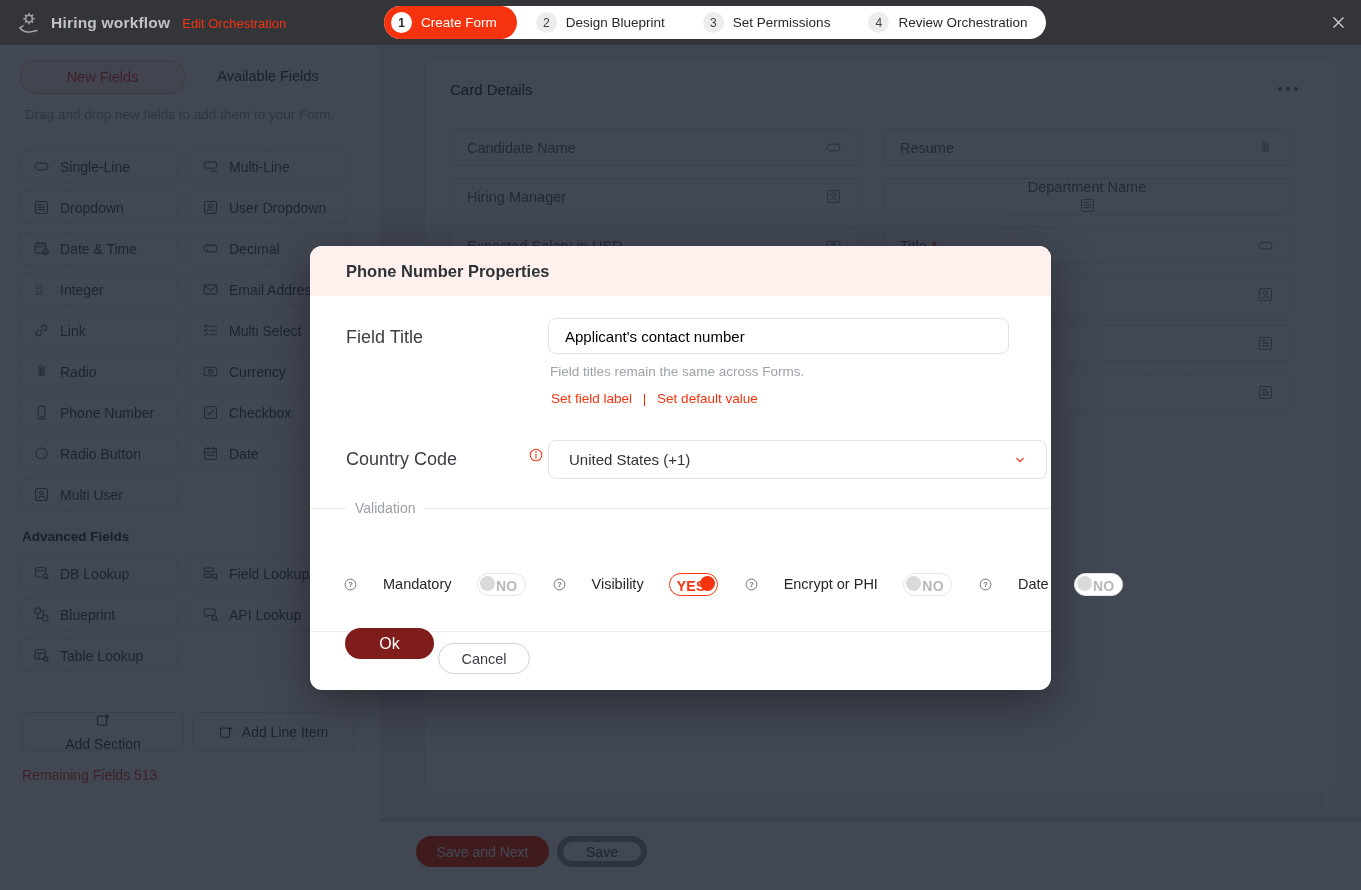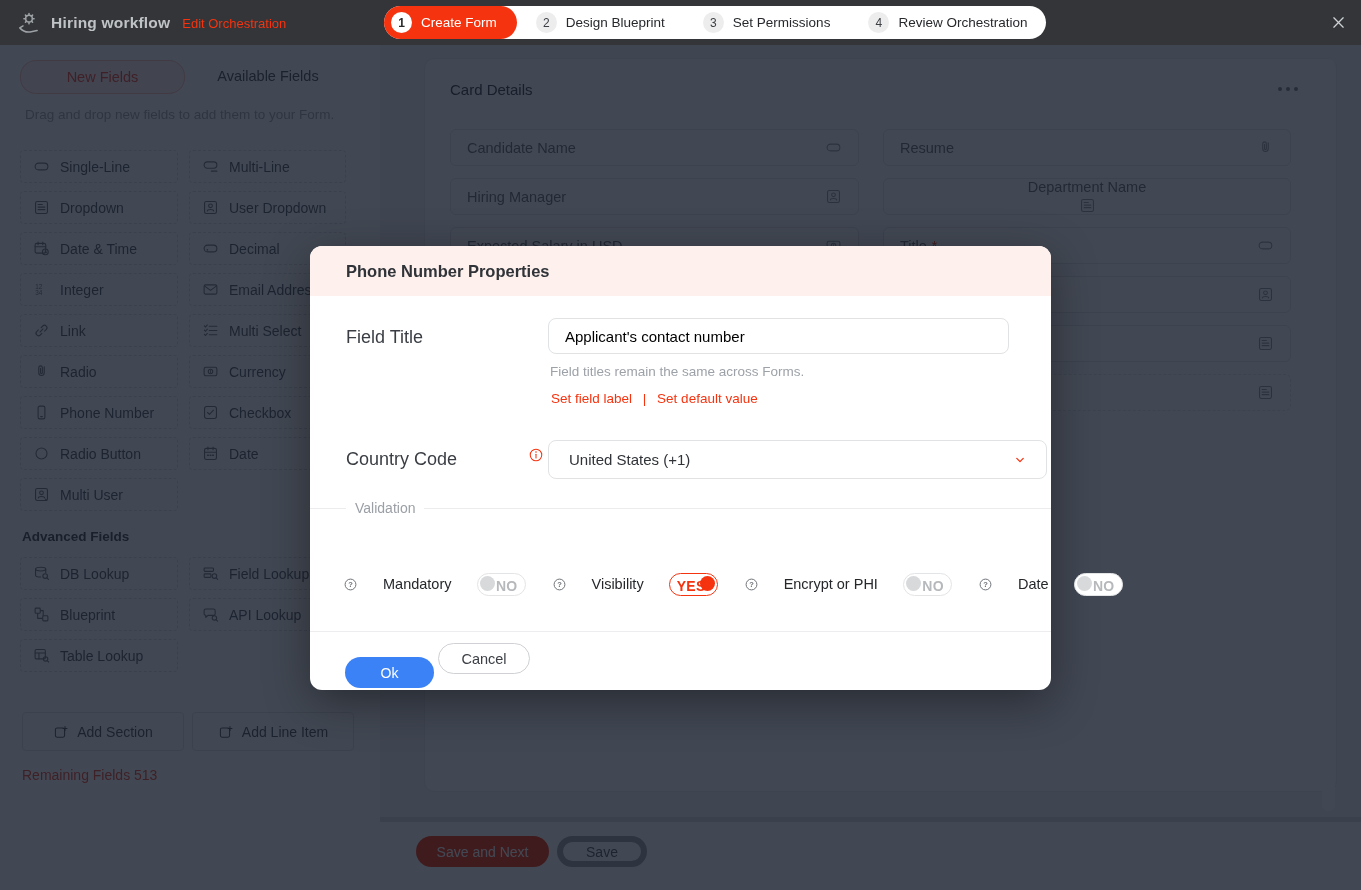--- a/index.html
+++ b/index.html
@@ -109,21 +109,21 @@
   .tglgrp .tlab{font-size:14.5px;color:#25272b;white-space:nowrap;}
   .tgl{position:relative;width:47px;height:21px;border:1px solid #e3e4e6;border-radius:12px;
        background:#fff;cursor:pointer;}
   .tgl .knob{position:absolute;left:2px;top:2px;width:15px;height:15px;border-radius:50%;background:#d7d9db;}
   .tgl .st{position:absolute;right:7px;top:4px;font-size:14px;font-weight:700;color:#b6b9bc;
            letter-spacing:.3px;}
   .tgl.on{border-color:#f5330f;}
   .tgl.on .knob{left:auto;right:2px;background:#f5330f;}
   .tgl.on .st{right:auto;left:7px;color:#f5330f;}
   #m-footline{position:absolute;left:0;top:385px;width:741px;border-top:1px solid #ededef;}
-  #m-ok{position:absolute;left:35px;top:411px;width:89px;background:#3b82f6;color:#fff;font-size:14px;}
+  #m-ok{position:absolute;left:35px;top:382px;width:89px;background:#7f1d1d;color:#fff;font-size:16px;}
   #m-cancel{position:absolute;left:128px;top:397px;width:92px;background:#fff;color:#3c4046;
             border:1px solid #cfd1d4;font-size:14.5px;}
 </style>
 </head>
 <body>
 
 <svg width="0" height="0" style="position:absolute">
   <defs>
     <g id="_s" fill="none" stroke="currentColor" stroke-width="1.3" stroke-linecap="round" stroke-linejoin="round"></g>
     <symbol id="i-single" viewBox="0 0 20 20">
@@ -481,21 +481,21 @@
         <span class="flab">API Lookup</span>
         </div>
       <div class="fitem">
         <svg class="ic" width="17" height="17">
             <use href="#i-tablelookup"></use>
           </svg>
         <span class="flab">Table Lookup</span>
         </div>
     </div>
 
-    <div class="addbtn" style="left:22px;">
+    <div class="addbtn" style="left:22px;flex-direction:column;">
       <svg class="ic" width="16" height="16">
           <use href="#i-addbox"></use>
         </svg>
       <span>Add Section</span>
     </div>
     <div class="addbtn" style="left:192px;">
       <svg class="ic" width="16" height="16">
           <use href="#i-addbox"></use>
         </svg>
       <span>Add Line Item</span>

